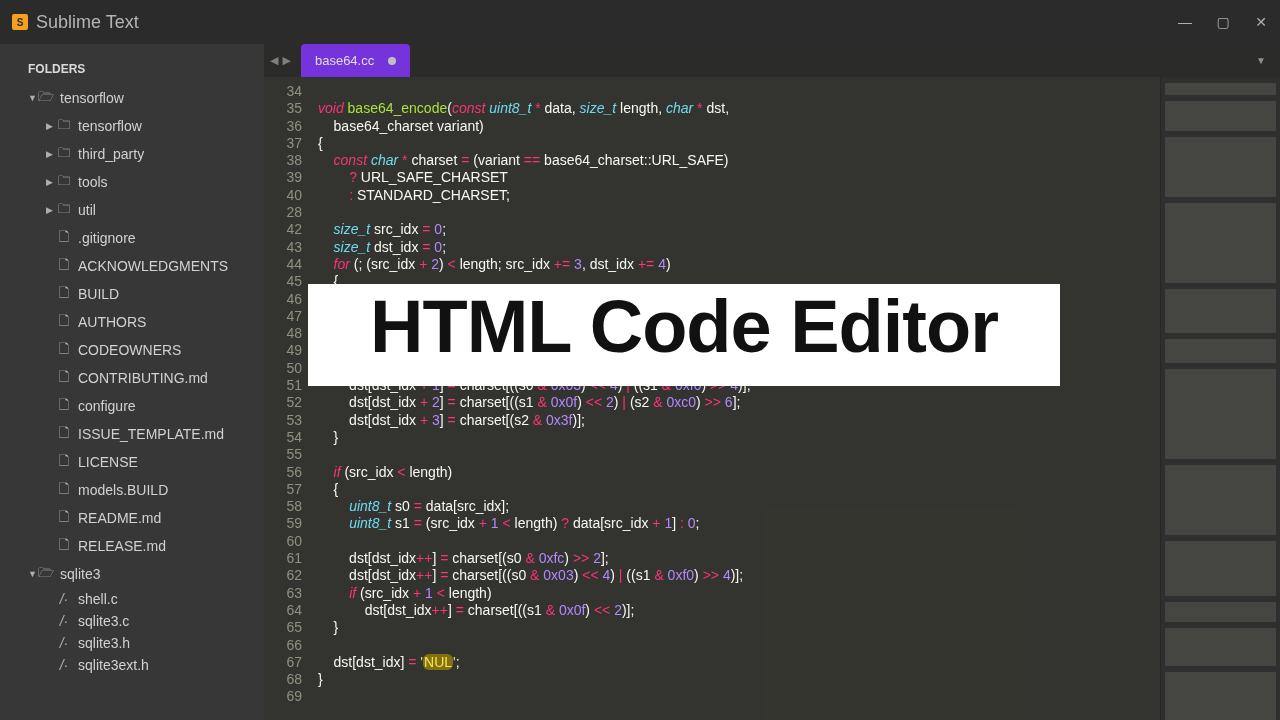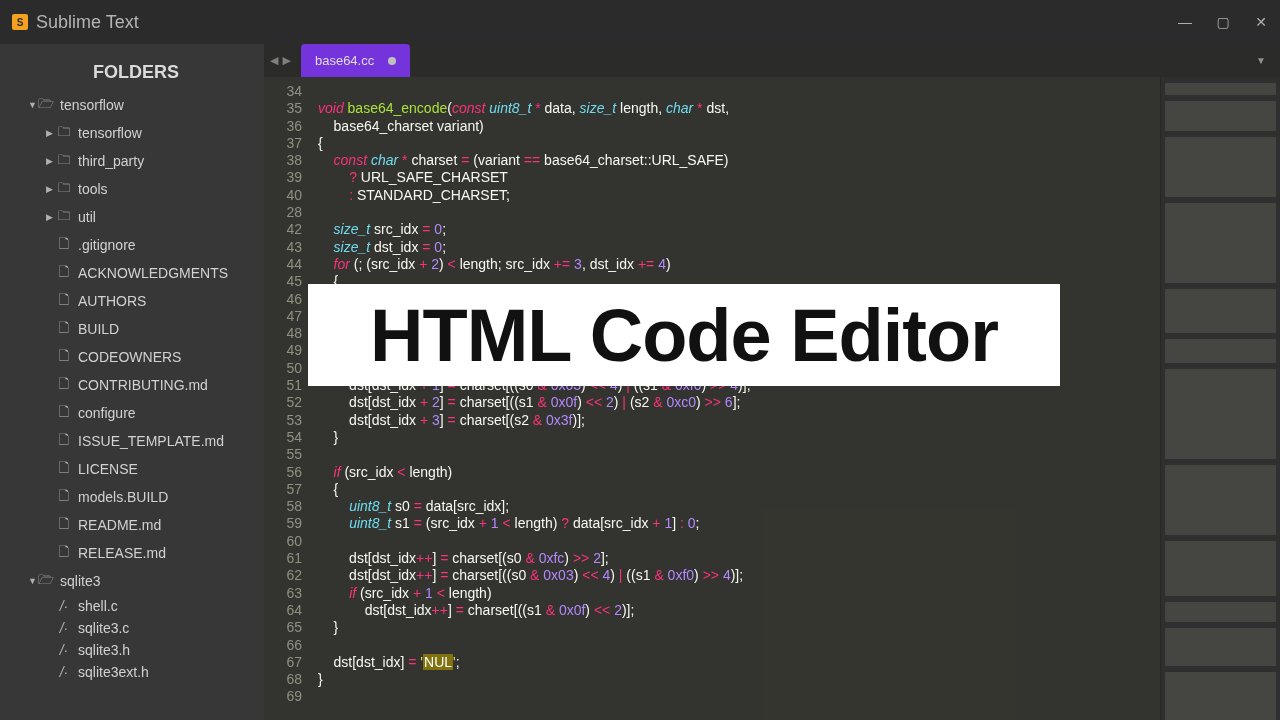--- a/index.html
+++ b/index.html
@@ -5,21 +5,21 @@
 * { margin: 0; padding: 0; box-sizing: border-box; font-family: "Segoe UI", Arial, sans-serif; }
 body { background: #2a2a2a; width: 1280px; height: 720px; overflow: hidden; position: relative; }
 .window { width: 1280px; height: 720px; display: flex; flex-direction: column; background: #272822; }
 .titlebar { height: 44px; background: #1e1e1e; display: flex; align-items: center; padding: 0 12px; color: #b0b0b0; }
 .titlebar .logo { width: 16px; height: 16px; background: #f39c12; margin-right: 8px; border-radius: 2px; display: flex; align-items: center; justify-content: center; font-size: 10px; color: #1e1e1e; font-weight: bold; }
 .titlebar .title { font-size: 18px; flex: 1; }
 .titlebar .winctrl { display: flex; gap: 24px; }
 .titlebar .winctrl span { width: 14px; height: 14px; display: flex; align-items: center; justify-content: center; color: #aaa; font-size: 14px; cursor: pointer; }
 .body { flex: 1; display: flex; min-height: 0; }
 .sidebar { width: 264px; background: #2b2b2b; color: #cfcfcf; padding: 12px 0; font-size: 14px; overflow: hidden; }
-.sidebar .hdr { font-weight: 700; padding: 6px 20px 8px 28px; color: #d8d8d8; font-size: 18px; text-align: center; }
+.sidebar .hdr { font-weight: 700; padding: 6px 20px 8px 28px; color: #d8d8d8; font-size: 12px; }
 .tree-item { display: flex; align-items: center; padding: 3px 0 3px 0; cursor: pointer; }
 .tree-item .arrow { width: 10px; display: inline-block; font-size: 9px; color: #aaa; }
 .tree-item .icon { width: 16px; display: inline-flex; justify-content: center; margin-right: 6px; }
 .folder-icon::before { content: "\1F5C0"; font-size: 13px; color: #bbb; }
 .folder-open::before { content: "\1F5C1"; font-size: 13px; color: #bbb; }
 .file-icon::before { content: "\1F5CB"; font-size: 13px; color: #bbb; }
 .slash-icon { color: #aaa; font-style: italic; }
 .sidebar .depth0 { padding-left: 28px; }
 .sidebar .depth1 { padding-left: 46px; }
 .editor-area { flex: 1; display: flex; flex-direction: column; background: #272822; min-width: 0; }
@@ -31,24 +31,24 @@
 .tabstrip .menu { position: absolute; right: 14px; color: #888; font-size: 10px; }
 .code-wrap { flex: 1; display: flex; font-family: "Consolas", "Menlo", monospace; font-size: 14px; line-height: 17.3px; position: relative; }
 .gutter { width: 48px; text-align: right; color: #8a8a7a; padding: 6px 10px 0 0; }
 .code { flex: 1; color: #f8f8f2; padding: 6px 0 0 6px; white-space: pre; overflow: hidden; }
 .kw { color: #f92672; font-style: italic; }
 .ty { color: #66d9ef; font-style: italic; }
 .fn { color: #a6e22e; }
 .op { color: #f92672; }
 .nm { color: #ae81ff; }
 .st { color: #e6db74; }
-.hl { background: #7a6a00; color: #ffffff; padding: 0 1px; }
+.hl { background: #7a6a00; color: #fde047; padding: 0 1px; border-radius: 6px; }
 .minimap { width: 120px; background: #222; border-left: 1px solid #1a1a1a; display: flex; flex-direction: column; gap: 6px; padding: 6px 4px; }
 .minimap .blk { background: #3a3a36; border-radius: 1px; }
-.overlay { position: absolute; left: 308px; top: 284px; width: 752px; height: 102px; background: #fff; display: flex; align-items: center; justify-content: center; }
+.overlay { position: absolute; left: 308px; top: 284px; width: 752px; height: 102px; background: #fff; display: flex; align-items: flex-start; justify-content: center; }
 .overlay .txt { font-size: 74px; font-weight: 800; color: #111; letter-spacing: -1px; }
 .dim { position: absolute; inset: 0; background: rgba(255,255,255,0.06); pointer-events: none; }
 </style>
 </head>
 <body>
 
 <div class="window">
   <div class="titlebar">
     <div class="logo">S</div>
     <div class="title">Sublime Text</div>
@@ -94,26 +94,26 @@
             <span>.gitignore</span>
           </div>
           <div class="tree-item depth1">
             <span class="arrow"></span>
             <span class="icon file-icon"></span>
             <span>ACKNOWLEDGMENTS</span>
           </div>
           <div class="tree-item depth1">
             <span class="arrow"></span>
             <span class="icon file-icon"></span>
+            <span>BUILD</span>
+          </div>
+          <div class="tree-item depth1">
+            <span class="arrow"></span>
+            <span class="icon file-icon"></span>
             <span>AUTHORS</span>
-          </div>
-          <div class="tree-item depth1">
-            <span class="arrow"></span>
-            <span class="icon file-icon"></span>
-            <span>BUILD</span>
           </div>
           <div class="tree-item depth1">
             <span class="arrow"></span>
             <span class="icon file-icon"></span>
             <span>CODEOWNERS</span>
           </div>
           <div class="tree-item depth1">
             <span class="arrow"></span>
             <span class="icon file-icon"></span>
             <span>CONTRIBUTING.md</span>

